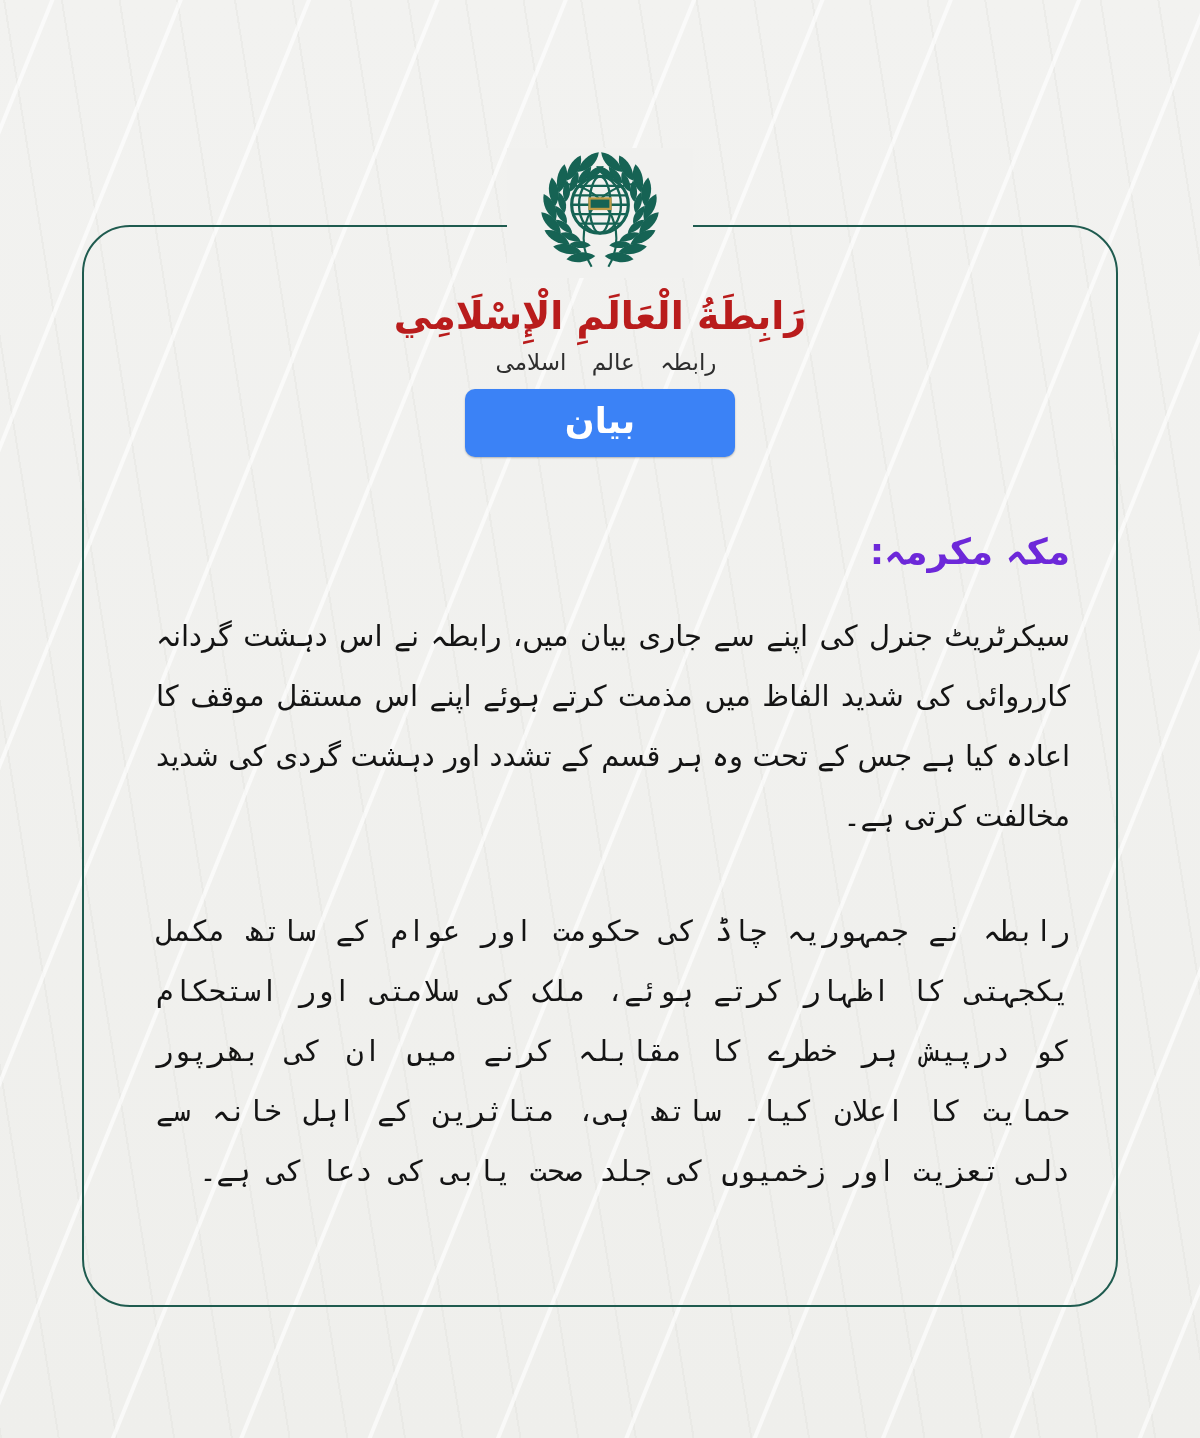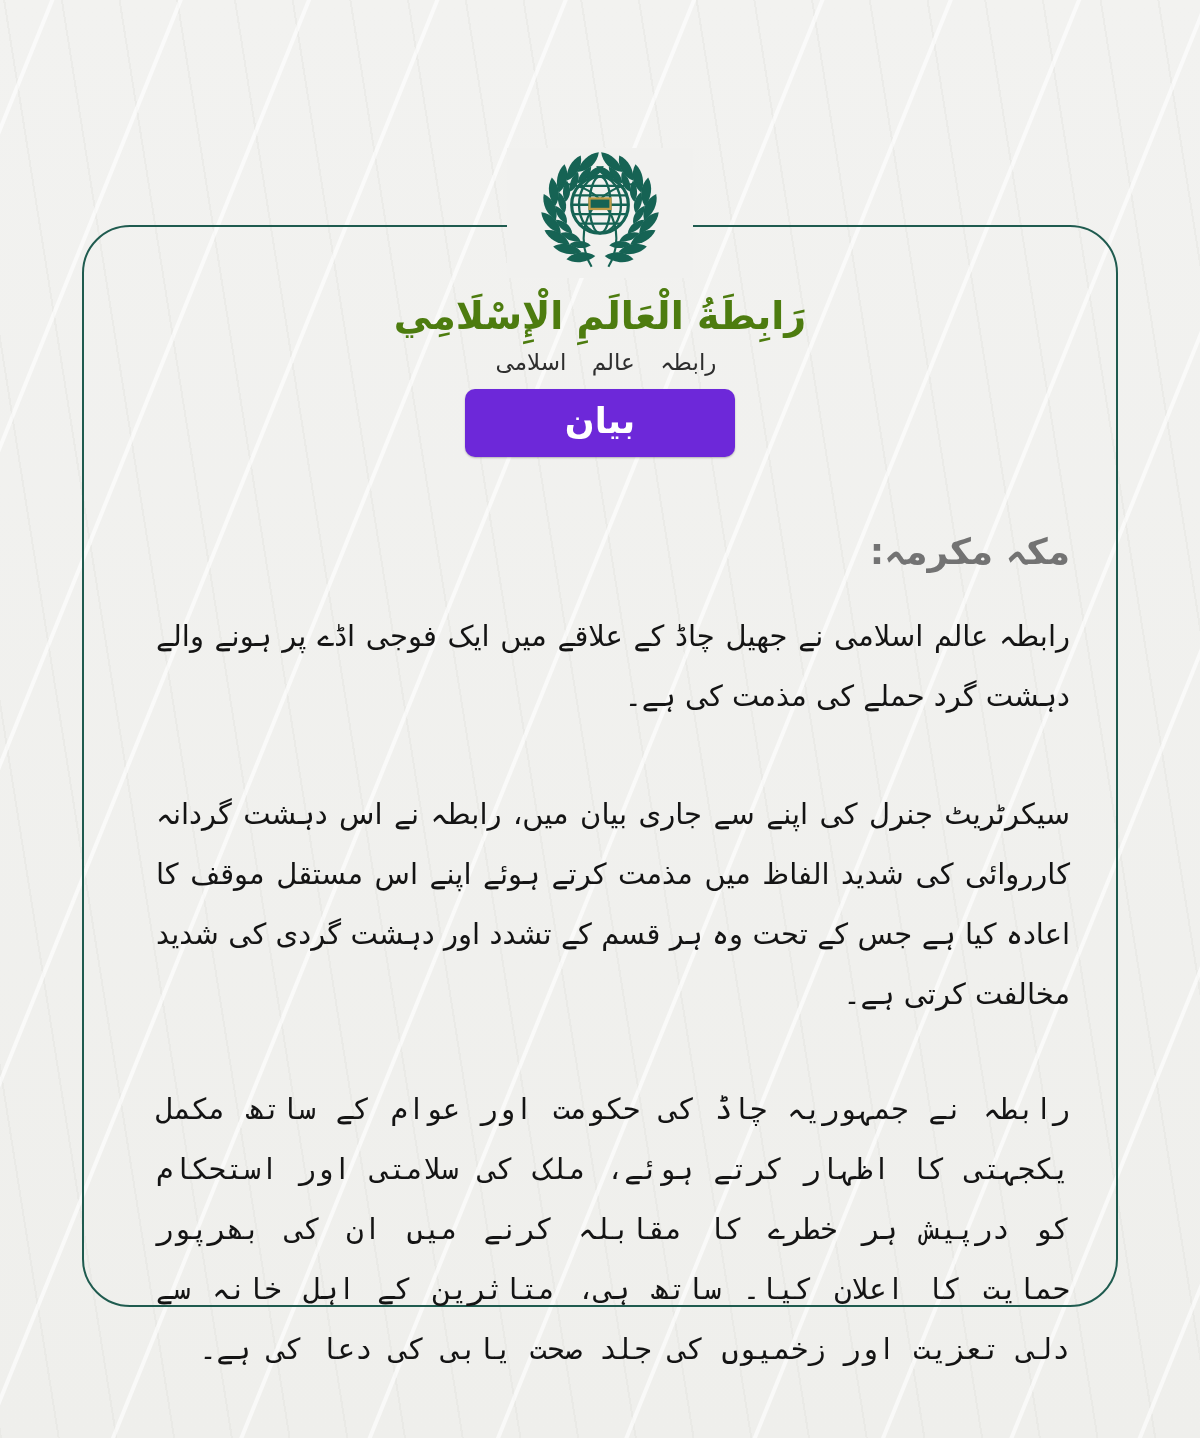--- a/index.html
+++ b/index.html
@@ -17,37 +17,37 @@
   .card{
     position:absolute;left:82px;top:225px;width:1036px;height:1082px;
     border:2px solid #1f5b4f;border-radius:48px;box-sizing:border-box;
   }
   .logo-badge{
     position:absolute;top:-79px;left:50%;transform:translateX(-50%);
     background:#f1f1ef;padding:0 30px 6px;line-height:0;z-index:2;
   }
   .titles{position:relative;z-index:1;text-align:center;direction:rtl;}
   .title-ar{
-    margin-top:66px;font-size:38px;font-weight:bold;color:#4d7c0f;
+    margin-top:66px;font-size:38px;font-weight:bold;color:#b91c1c;
     letter-spacing:0;line-height:1.25;
   }
   .title-ur{
     margin-top:8px;font-size:23px;color:#2e2e2e;word-spacing:18px;padding-left:12px;
   }
   .banner{
-    display:inline-block;margin-top:14px;background:#6d28d9;color:#ffffff;
+    display:inline-block;margin-top:14px;background:#3b82f6;color:#ffffff;
     font-size:35px;font-weight:bold;line-height:1;border-radius:10px;
     padding:15px 100px 18px;box-shadow:0 1px 2px rgba(0,0,0,.25);
   }
   .content{
     direction:rtl;text-align:justify;
     padding:74px 46px 0 72px;
   }
   .dateline{
-    font-size:36px;font-weight:bold;color:#737373;text-align:right;
+    font-size:36px;font-weight:bold;color:#6d28d9;text-align:right;
     margin:0 0 34px 0;
   }
   .para{
     font-size:29px;line-height:60px;margin:0 0 58px 0;color:#141414;
   }
   .para:last-child{margin-bottom:0;font-family:Liberation Mono, monospace;}
   .emblem-svg{width:126px;height:124px;}
 </style>
 </head>
 <body>
@@ -122,19 +122,18 @@
     </div>
 
     <div class="titles">
       <div class="title-ar">رَابِطَةُ الْعَالَمِ الْإِسْلَامِي</div>
       <div class="title-ur">رابطہ عالم اسلامی</div>
       <div class="banner">بیان</div>
     </div>
 
     <div class="content">
       <div class="dateline">مکہ مکرمہ:</div>
-      <p class="para">رابطہ عالم اسلامی نے جھیل چاڈ کے علاقے میں ایک فوجی اڈے پر ہونے والے دہشت گرد حملے کی مذمت کی ہے۔</p>
       <p class="para">سیکرٹریٹ جنرل کی اپنے سے جاری بیان میں، رابطہ نے اس دہشت گردانہ کارروائی کی شدید الفاظ میں مذمت کرتے ہوئے اپنے اس مستقل موقف کا اعادہ کیا ہے جس کے تحت وہ ہر قسم کے تشدد اور دہشت گردی کی شدید مخالفت کرتی ہے۔</p>
       <p class="para">رابطہ نے جمہوریہ چاڈ کی حکومت اور عوام کے ساتھ مکمل یکجہتی کا اظہار کرتے ہوئے، ملک کی سلامتی اور استحکام کو درپیش ہر خطرے کا مقابلہ کرنے میں ان کی بھرپور حمایت کا اعلان کیا۔ ساتھ ہی، متاثرین کے اہل خانہ سے دلی تعزیت اور زخمیوں کی جلد صحت یابی کی دعا کی ہے۔</p>
     </div>
 
   </div>
 </div>
 
 </body></html>

